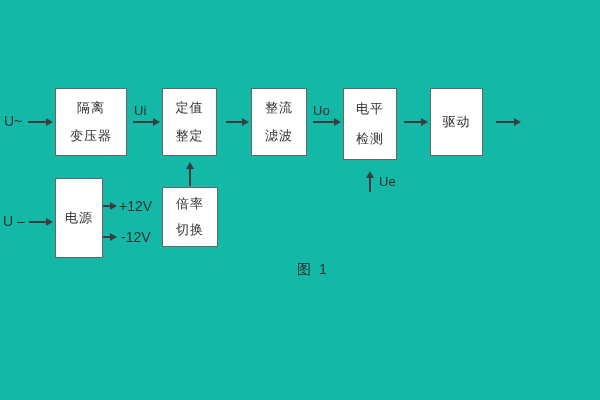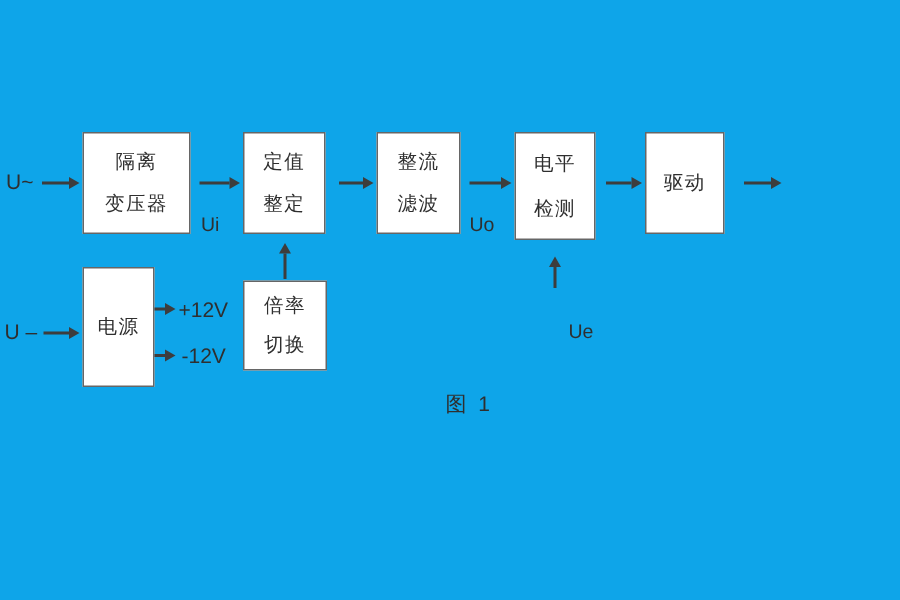--- a/index.html
+++ b/index.html
@@ -1,29 +1,29 @@
 <!DOCTYPE html>
 <html><head>
 <meta charset="utf-8">
 <style>
   html, body { margin:0; padding:0; background:#ffffff; }
   .stage {
-    position:relative; width:600px; height:400px; background:#0ea5e9;
+    position:relative; width:600px; height:400px; background:#14b8a6;
     font-family:"Liberation Sans","DejaVu Sans",sans-serif;
     color:#2f2f2f; overflow:hidden;
   }
   .box {
     position:absolute; border:1px solid #666666; background:#ffffff;
     display:flex; flex-direction:column; align-items:center;
     justify-content:space-evenly; box-sizing:border-box;
     font-size:13px; letter-spacing:1px; color:#2f2f2f; text-align:center;
   }
   .box.one { justify-content:center; }
   .lbl { position:absolute; font-size:14px; color:#2f2f2f; white-space:nowrap; }
-  .sm { font-size:13px;margin-top:39px; }
+  .sm { font-size:13px; }
   .ha { position:absolute; height:2px; background:#3d3d3d; }
   .ha::after {
     content:""; position:absolute; right:-7px; top:-3px; width:0; height:0;
     border-left:7px solid #3d3d3d; border-top:4px solid transparent; border-bottom:4px solid transparent;
   }
   .va { position:absolute; width:2px; background:#3d3d3d; }
   .va::after {
     content:""; position:absolute; top:-7px; left:-3px; width:0; height:0;
     border-bottom:7px solid #3d3d3d; border-left:4px solid transparent; border-right:4px solid transparent;
   }

